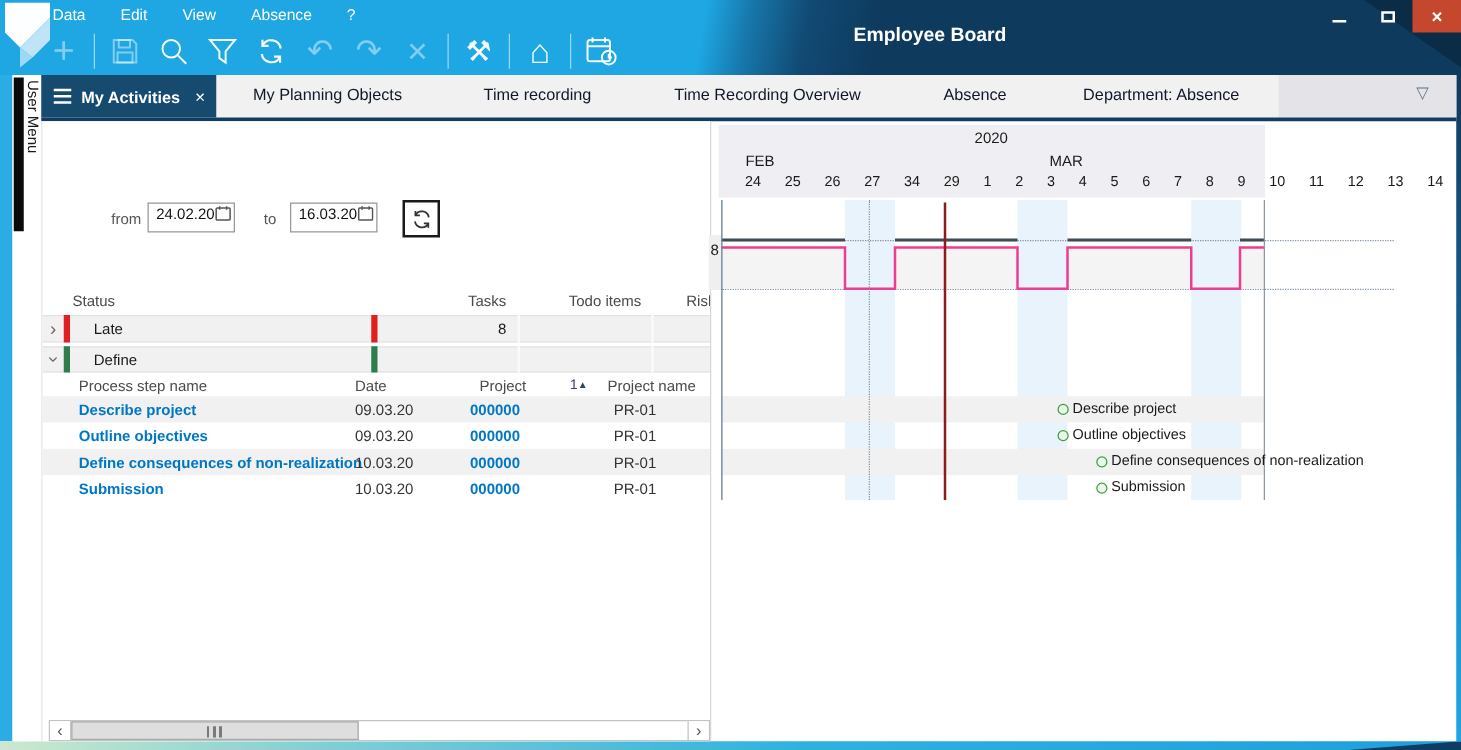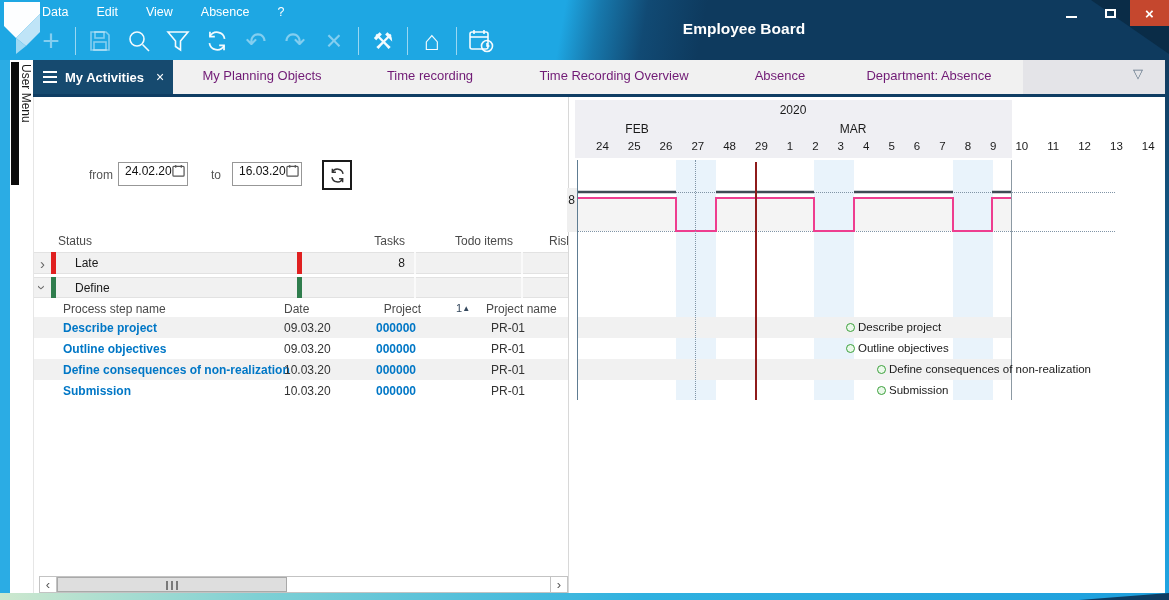--- a/index.html
+++ b/index.html
@@ -46,21 +46,21 @@
 
   
   .tabbar{position:absolute;left:33px;top:60px;width:1132px;height:34px;background:#F1F1F1;}
   .tabbar .rzone{position:absolute;left:990px;top:0;width:142px;height:34px;background:#E4E4E8;}
   .tab-underline{position:absolute;left:33px;top:94px;width:1132px;height:3px;background:#0F3D63;}
   .atab{position:absolute;left:0;top:0;width:140px;height:34px;background:#164A6F;color:#fff;
         display:flex;align-items:center;padding:0 10px;gap:8px;}
   .atab .burger i{display:block;width:14px;height:2px;background:#fff;margin:3px 0;}
   .atab .albl{font-size:13px;font-weight:bold;white-space:nowrap;}
   .atab .x{margin-left:4px;font-size:14px;}
-  .itab{position:absolute;top:8px;transform:translateX(-50%);font-size:13px;color:#701a75;white-space:nowrap;}
+  .itab{position:absolute;top:8px;transform:translateX(-50%);font-size:13px;color:#0f172a;white-space:nowrap;}
   .dropdown{position:absolute;right:22px;top:6px;color:#5F7285;font-size:13px;}
 
   
   .left-panel{position:absolute;left:33px;top:97px;width:535px;height:496px;overflow:hidden;background:#fff;border-left:1px solid #E6E6E6;}
   .flabel{position:absolute;font-size:12px;color:#555;}
   .dateinput{position:absolute;width:70px;height:24px;border:1px solid #979797;background:#fff;
     display:flex;align-items:center;padding:0 4px 7px 6px;gap:0;}
   .dateinput .val{flex:1;font-size:12px;color:#111;}
   .calico svg{stroke:#555;fill:none;stroke-width:1.3;display:block;}
   .refreshbtn{position:absolute;width:30px;height:30px;border:2px solid #1a1a1a;background:#fff;
@@ -325,28 +325,28 @@
           <div class="grip"></div>
         </div>
       <div class="sbtn r">›</div>
     </div>
   </div>
 
   <div style="position:absolute;left:568px;top:97px;width:1px;height:496px;background:#D8D8D8;"></div>
 
   <div class="g-head"></div>
   <span class="g-year">2020</span>
-  <span class="g-month" style="left:637px;">FEB</span>
+  <span class="g-month" style="left:608px;">FEB</span>
   <span class="g-month" style="left:853px;">MAR</span>
   <div class="g-days">
     <span>24</span>
       <span>25</span>
       <span>26</span>
       <span>27</span>
-      <span>48</span>
+      <span>34</span>
       <span>29</span>
       <span>1</span>
       <span>2</span>
       <span>3</span>
       <span>4</span>
       <span>5</span>
       <span>6</span>
       <span>7</span>
       <span>8</span>
       <span>9</span>

